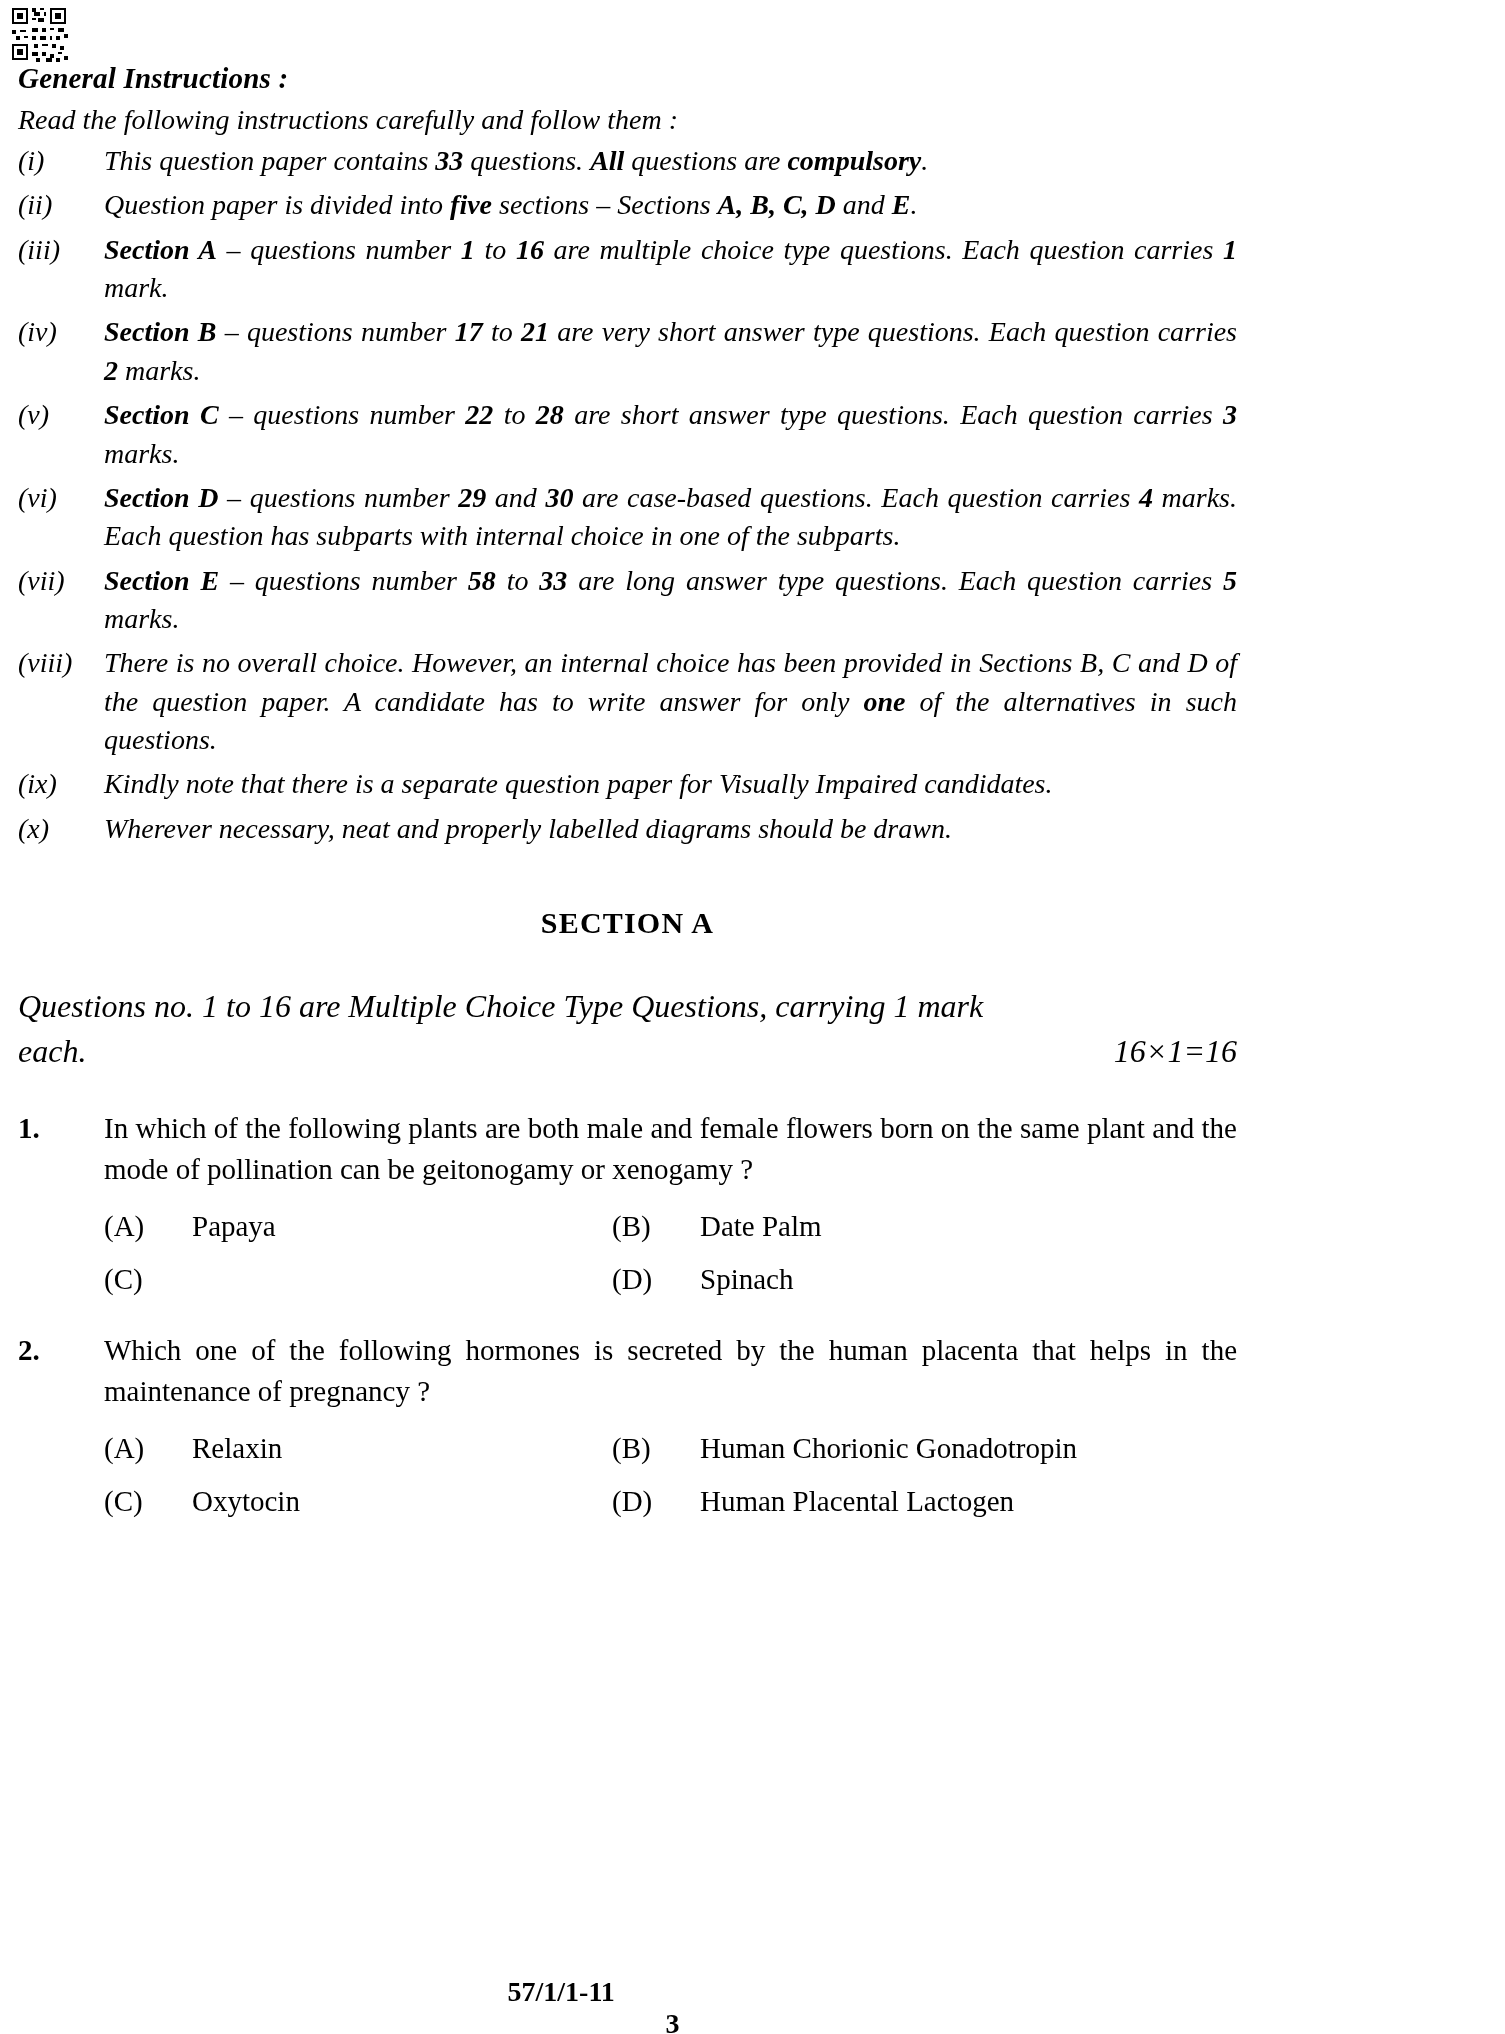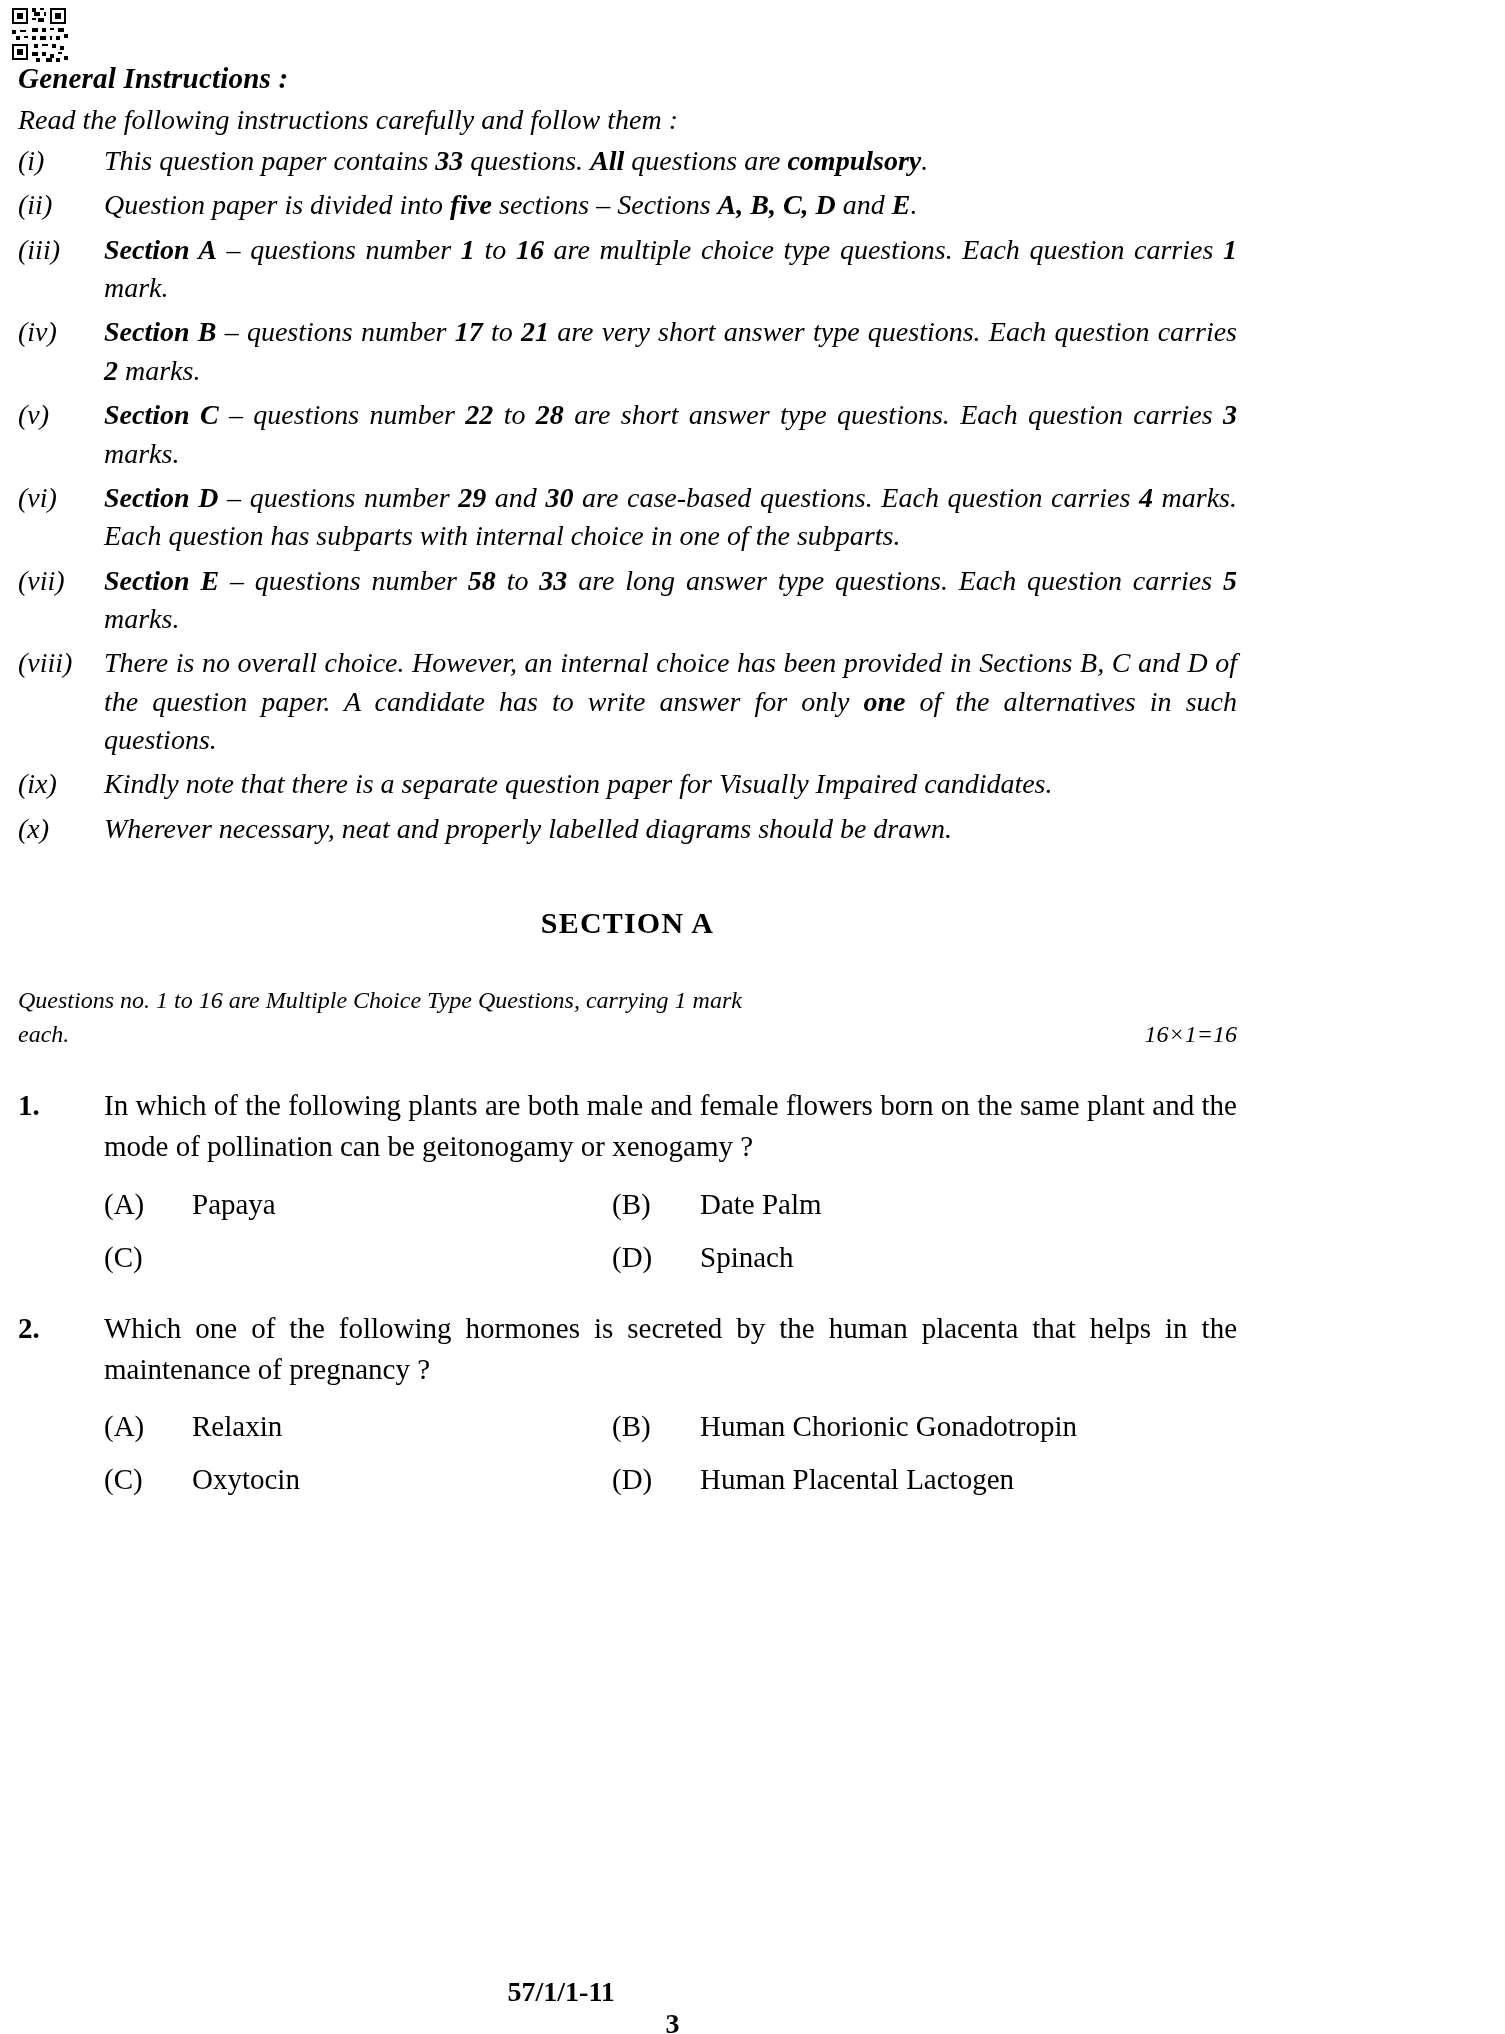--- a/index.html
+++ b/index.html
@@ -83,21 +83,21 @@
     font-weight: bold;
     font-style: normal;
     font-size: 30px;
     letter-spacing: 1.2px;
     margin-top: 58px;
   }
 
   .sec-note-wrap {
     margin-top: 44px;
     font-style: italic;
-    font-size: 24px;
+    font-size: 32px;
     line-height: 1.4;
   }
   .sec-note {
     text-align: justify;
     text-justify: inter-word;
   }
   .sec-note-last {
     display: flex;
     justify-content: space-between;
     align-items: baseline;

